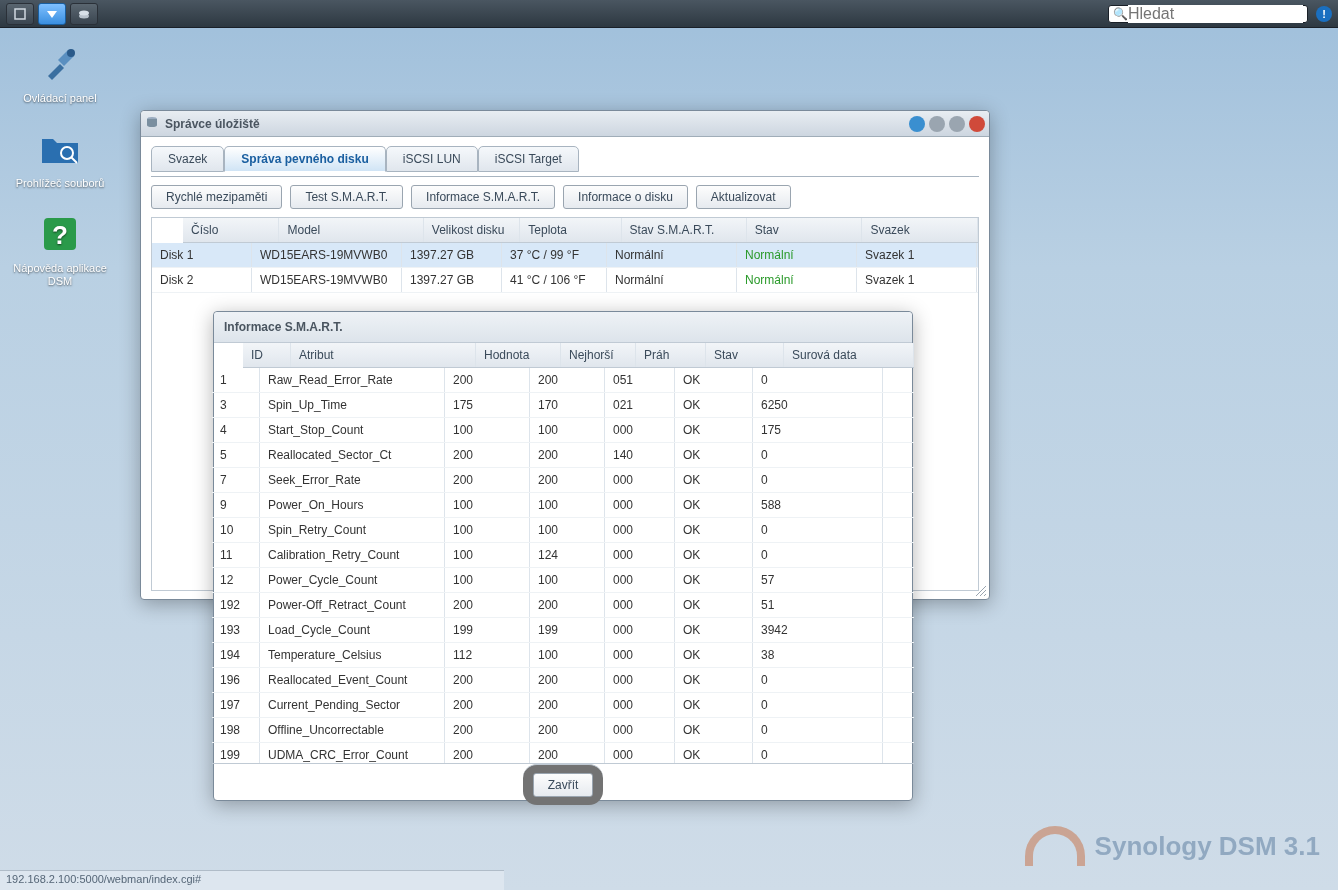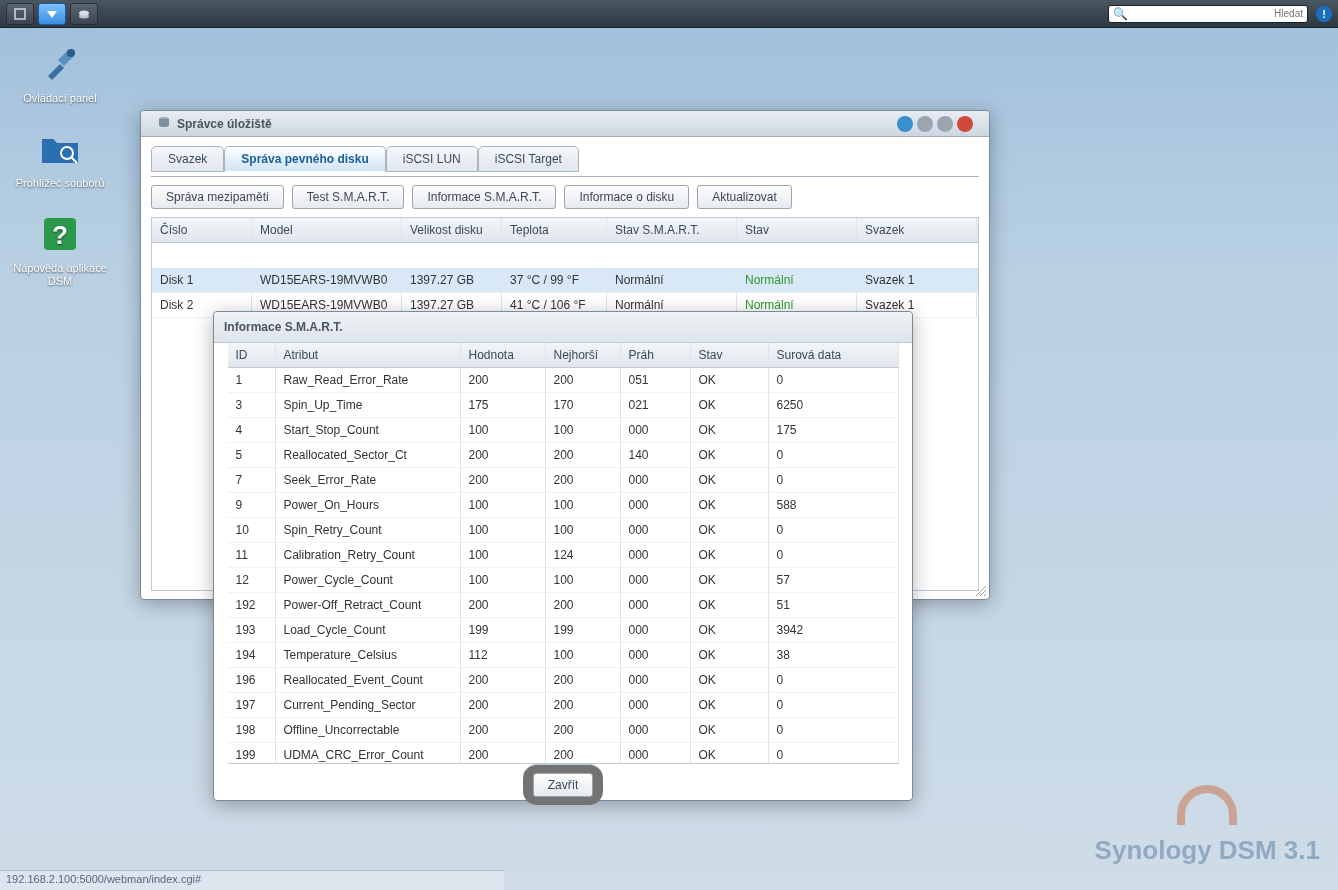--- a/index.html
+++ b/index.html
@@ -26,41 +26,41 @@
   border: 1px solid #2a3038; border-radius: 3px;
   display: flex; align-items: center; justify-content: center;
 }
 .tb-btn.active { background: linear-gradient(to bottom, #7fc0ff, #3a8fe0); border-color:#1a5fa0; }
 .tb-spacer { flex: 1; }
 .search-box {
   background: #fff; border: 1px solid #1a2028; border-radius: 3px;
   height: 18px; width: 200px; display:flex; align-items:center; padding:0 4px;
   color:#888;
 }
-.search-box input { border:none; outline:none; font-size:10px; width:100%; color:#555;text-align:right;}
+.search-box input { border:none; outline:none; font-size:16px; width:100%; color:#555;}
 .tb-info { width:16px;height:16px;border-radius:50%;background:#1a6fc0;color:#fff;display:flex;align-items:center;justify-content:center;font-weight:bold;margin-left:8px;font-size:11px;}
 
 .desktop-icons { position:absolute; top:40px; left:10px; width:100px; }
 .dicon { text-align:center; color:#fff; text-shadow:0 1px 2px rgba(0,0,0,0.6); margin-bottom:20px; cursor:pointer;}
 .dicon .ig { width:48px;height:48px;margin:0 auto 4px;display:flex;align-items:center;justify-content:center;font-size:28px;}
 .dicon .lbl { font-size:11px; line-height:13px; }
 
 .window {
   position:absolute;
   background:#fff;
   border:1px solid #7a8a9a;
   border-radius:4px;
   box-shadow:0 4px 20px rgba(0,0,0,0.3);
 }
 .win-storage { left:140px; top:110px; width:850px; height:490px; }
 .win-smart { left:213px; top:311px; width:700px; height:490px; z-index:10;}
 .titlebar {
   height:26px; background:linear-gradient(to bottom,#e8edf2,#cdd6e0);
   border-bottom:1px solid #a0adb8; border-radius:4px 4px 0 0;
-  display:flex; align-items:center; padding:0 16px;
+  display:flex; align-items:center; padding:0 4px;
   font-weight:bold; color:#4a5560;
 }
 .titlebar .ticon { margin-right:6px; }
 .titlebar .tspacer { flex:1; }
 .winbtn { width:16px;height:16px;border-radius:50%;margin-left:4px;display:inline-block;}
 .wb-help{background:#3a8fd0;} .wb-min{background:#9aa5b0;} .wb-max{background:#9aa5b0;} .wb-close{background:#d04a3a;}
 
 .win-body { padding:8px 10px; height:calc(100% - 26px); display:flex;flex-direction:column;}
 .tabs { display:flex; gap:0; margin-bottom:6px; }
 .tab {
@@ -70,44 +70,44 @@
 .tab.active { background:linear-gradient(to bottom,#fff,#d0e4f5); color:#1a5fa0; font-weight:bold; border-bottom:1px solid #fff; z-index:2;}
 .tabline { border-top:1px solid #a8b4c0; margin-top:-1px;}
 .toolbar { display:flex; gap:8px; padding:8px 0; }
 .btn {
   padding:4px 14px; border:1px solid #9aa5b0; border-radius:3px;
   background:linear-gradient(to bottom,#fdfdfd,#e6eaef);
   font-size:12px; color:#3a4a5a; cursor:pointer;
 }
 
 .grid { border:1px solid #c0cad4; flex:1; overflow:auto; }
-.ghdr { display:flex; background:linear-gradient(to bottom,#f2f5f8,#e0e6ed); border-bottom:1px solid #c0cad4; }
+.ghdr { display:flex; background:linear-gradient(to bottom,#f2f5f8,#e0e6ed); border-bottom:1px solid #c0cad4;margin-left:31px; }
 .gh, .gc { padding:5px 8px; font-size:12px; border-right:1px solid #dde4eb; overflow:hidden; white-space:nowrap; text-overflow:ellipsis;}
 .gh { color:#3a4a5a; font-weight:normal; }
 .grow { display:flex; border-bottom:1px solid #eef2f5; }
-.grow.sel { background:#d8e8f8;margin-top:25px; }
+.grow.sel { background:#d8e8f8; }
 .green { color:#2a9a2a; }
 
 .c-cislo{width:100px;} .c-model{width:150px;} .c-vel{width:100px;} .c-tep{width:105px;}
 .c-ssmart{width:130px;} .c-stav{width:120px;} .c-sv{width:120px;}
 
 .s-id{width:48px;} .s-attr{width:185px;} .s-hod{width:85px;} .s-nej{width:75px;}
 .s-prah{width:70px;} .s-stav{width:78px;} .s-raw{width:130px;}
 
 .win-resize { position:absolute; right:2px; bottom:2px; width:14px;height:14px; color:#9aa5b0; }
 
 .smart-title {
   padding:8px 10px; font-weight:bold; color:#4a5560;
   background:linear-gradient(to bottom,#eef2f6,#dde4eb); border-bottom:1px solid #c0cad4;
   border-radius:4px 4px 0 0;
 }
 .win-smart .win-body { padding:0;align-items:center; }
 .smart-footer { padding:8px 10px; display:flex; justify-content:flex-end; border-top:1px solid #c0cad4; background:#737373;border-radius:14px;}
 
-.brand { position:absolute; right:18px; bottom:24px; color:#6a88a8; font-size:26px; font-weight:bold; opacity:.6; display:flex;align-items:center;gap:10px;flex-direction:column;}
+.brand { position:absolute; right:18px; bottom:24px; color:#6a88a8; font-size:26px; font-weight:bold; opacity:.6; display:flex;align-items:center;gap:10px;}
 .brand .gauge { width:60px;height:40px;border:8px solid #c86a3a;border-bottom:none;border-radius:60px 60px 0 0;opacity:.8;}
 
 .statusbar { position:absolute; left:0; bottom:0; height:20px; background:#dde6ef; width:504px; padding:2px 6px; font-size:11px; color:#556677; border-top:1px solid #b0bcc8;}
 </style>
 </head>
 <body>
 
 <div class="taskbar">
   <div class="tb-left">
     <div class="tb-btn">
@@ -184,21 +184,21 @@
   </div>
   <div class="win-body">
     <div class="tabs">
       <div class="tab">Svazek</div>
       <div class="tab active">Správa pevného disku</div>
       <div class="tab">iSCSI LUN</div>
       <div class="tab">iSCSI Target</div>
     </div>
     <div class="tabline"></div>
     <div class="toolbar">
-      <button class="btn">Správa mezipaměti</button>
+      <button class="btn">Rychlé mezipaměti</button>
       <button class="btn">Test S.M.A.R.T.</button>
       <button class="btn">Informace S.M.A.R.T.</button>
       <button class="btn">Informace o disku</button>
       <button class="btn">Aktualizovat</button>
     </div>
     <div class="grid">
       <div class="ghdr">
         <div class="gh c-cislo">Číslo</div>
         <div class="gh c-model">Model</div>
         <div class="gh c-vel">Velikost disku</div>

